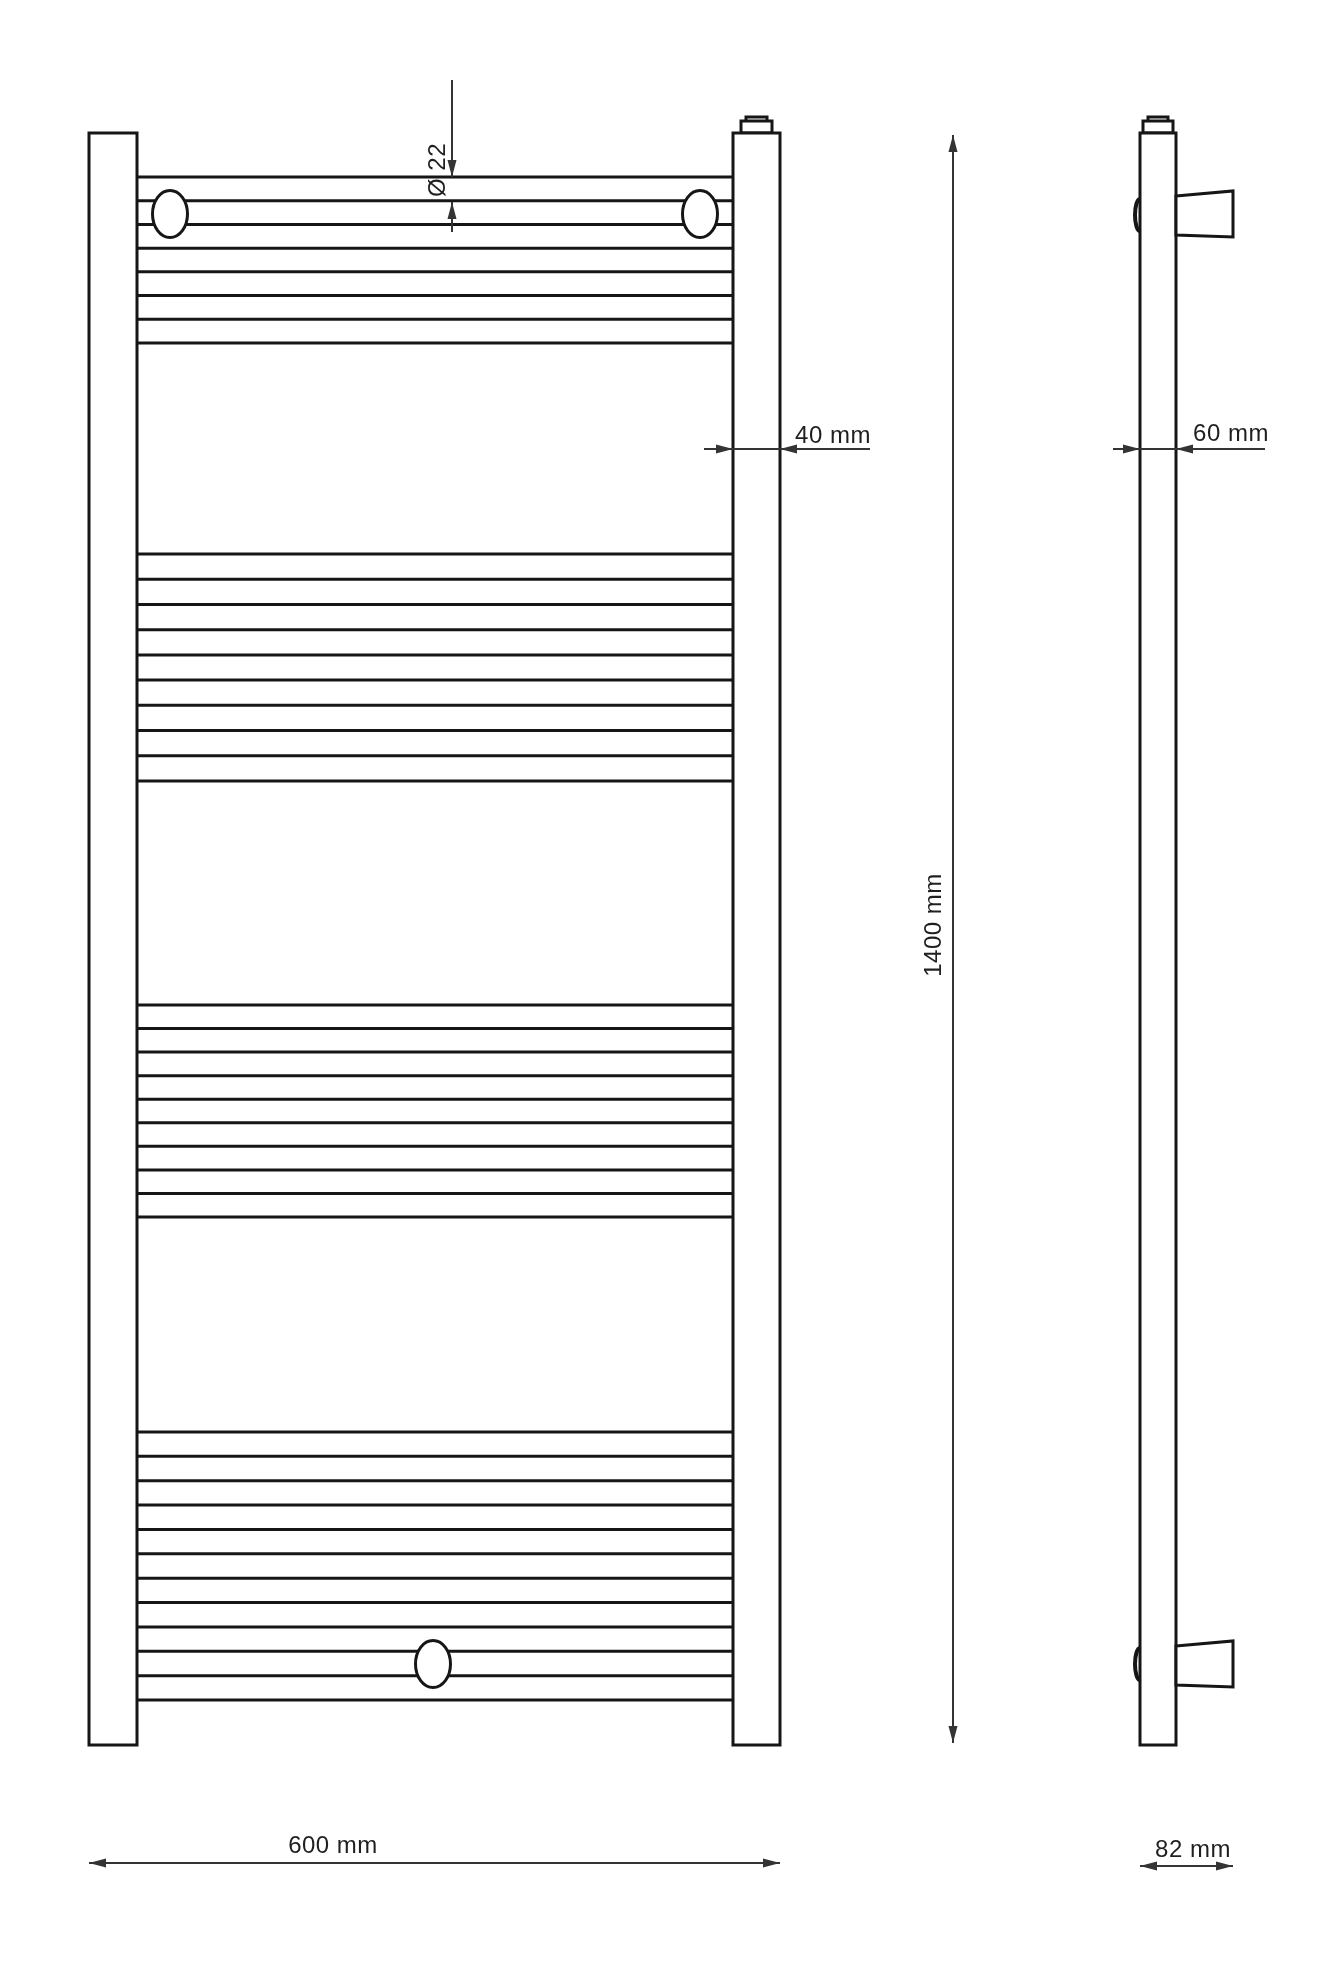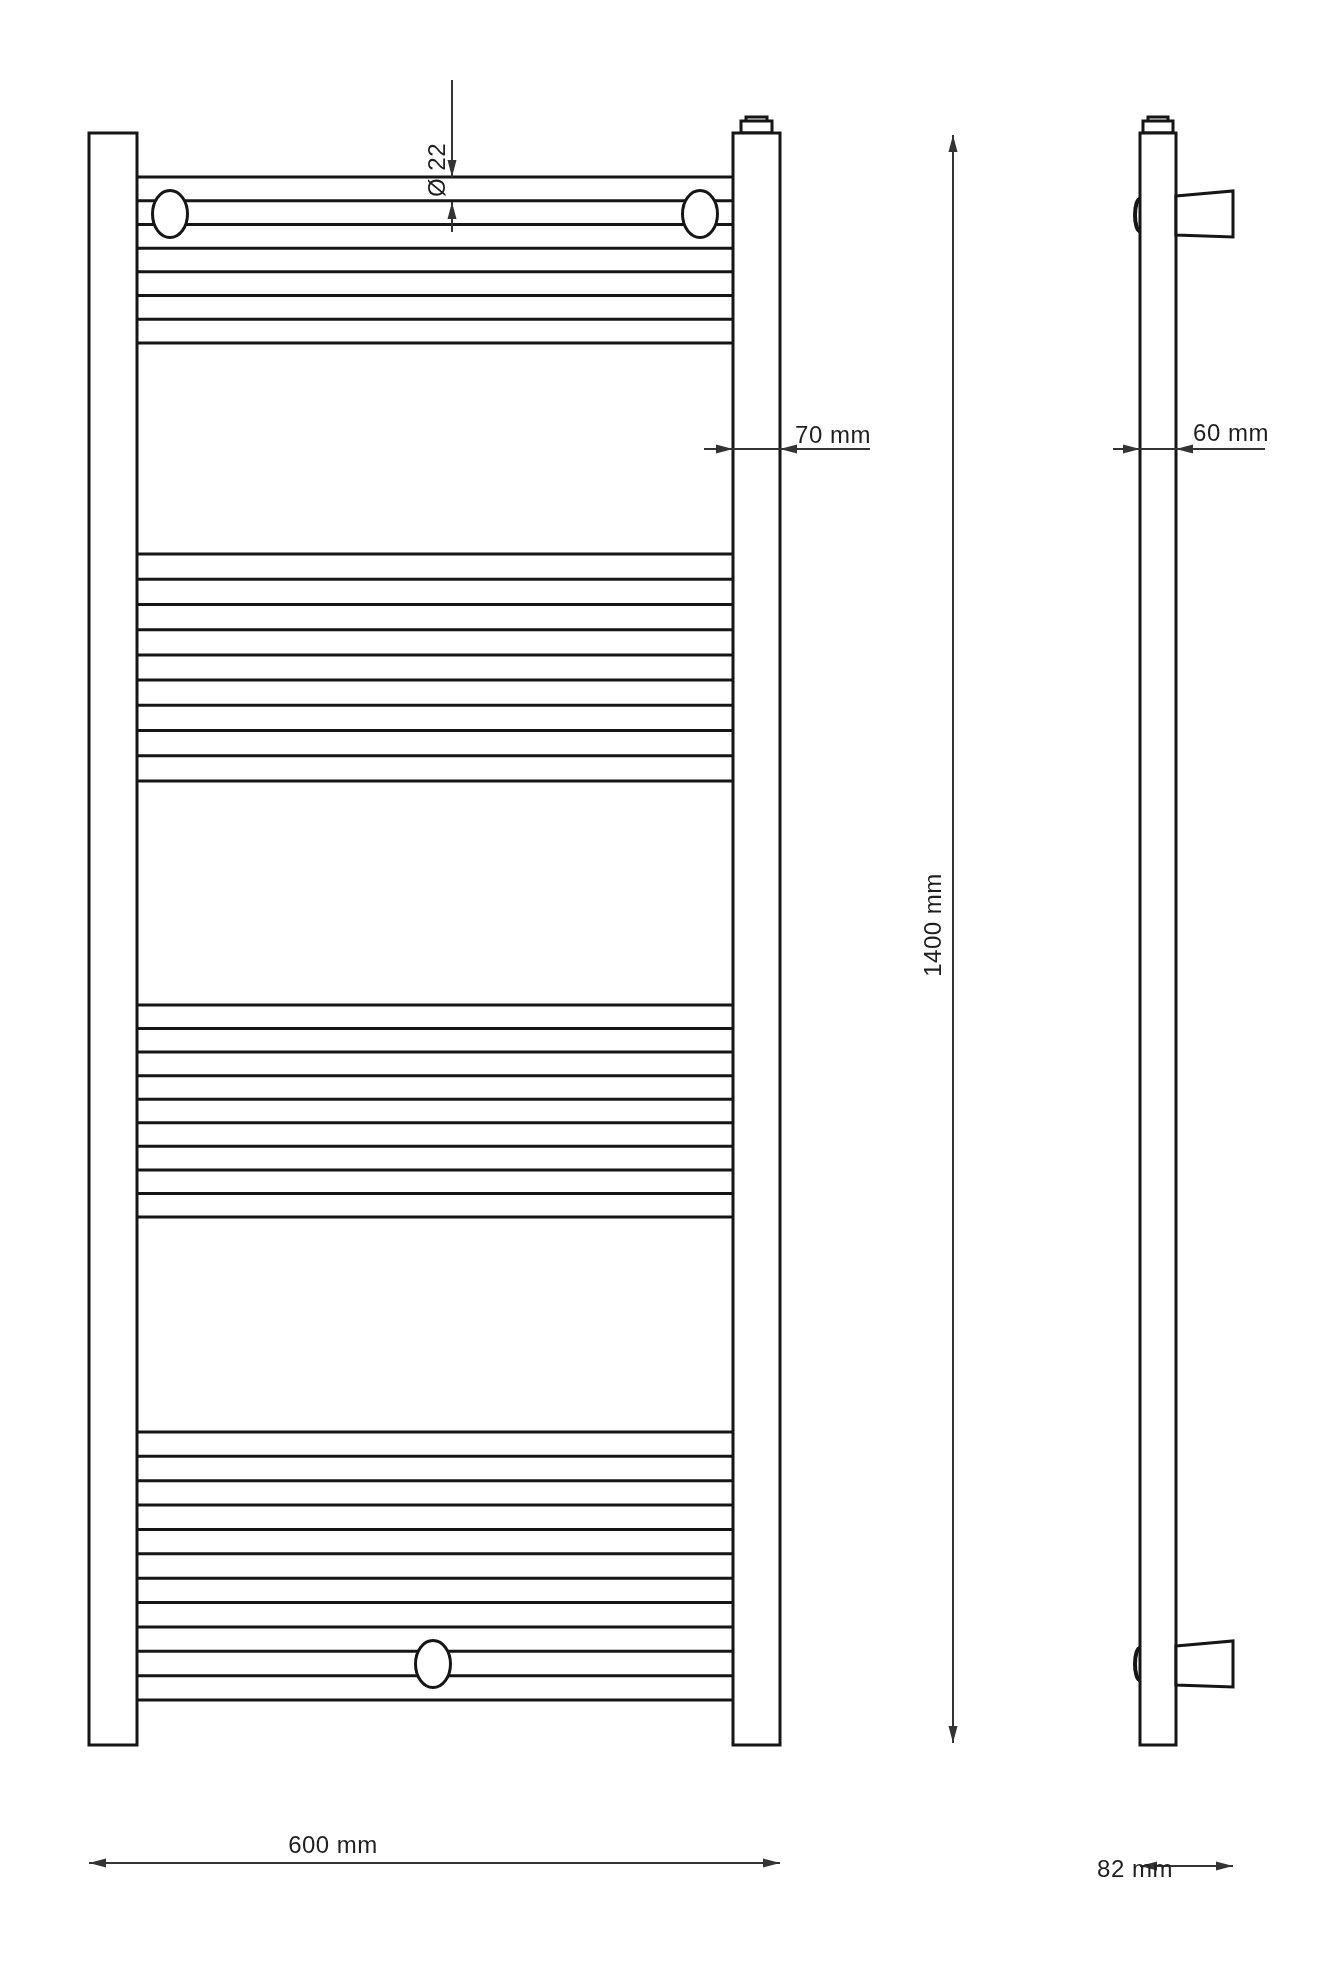--- a/index.html
+++ b/index.html
@@ -88,18 +88,18 @@
       <polygon points="953,1743 948.5,1726 957.5,1726" fill="#343434"></polygon>
       <line x1="89" y1="1863" x2="780" y2="1863" stroke="#343434" stroke-width="2"></line>
       <polygon points="89,1863 106,1858.5 106,1867.5" fill="#343434"></polygon>
       <polygon points="780,1863 763,1858.5 763,1867.5" fill="#343434"></polygon>
       <line x1="1140" y1="1866" x2="1233" y2="1866" stroke="#343434" stroke-width="2"></line>
       <polygon points="1140,1866 1157,1861.5 1157,1870.5" fill="#343434"></polygon>
       <polygon points="1233,1866 1216,1861.5 1216,1870.5" fill="#343434"></polygon>
     </svg>
 
   <div class="dim-label vertical" id="lbl-tube_diameter" style="left: 437px; top: 170px;">Ø 22</div>
-  <div class="dim-label" id="lbl-rail_width_front" style="left: 833px; top: 435px;">70 mm</div>
+  <div class="dim-label" id="lbl-rail_width_front" style="left: 833px; top: 435px;">40 mm</div>
   <div class="dim-label" id="lbl-rail_depth_side" style="left: 1231px; top: 433px;">60 mm</div>
   <div class="dim-label vertical" id="lbl-total_height" style="left: 933px; top: 925px;">1400 mm</div>
   <div class="dim-label" id="lbl-total_width" style="left: 333px; top: 1845px;">600 mm</div>
-  <div class="dim-label" id="lbl-total_depth" style="left: 1135px; top: 1849px; margin-top: 20px;">82 mm</div>
+  <div class="dim-label" id="lbl-total_depth" style="left: 1193px; top: 1849px;">82 mm</div>
 </div>
 
 </body></html>

